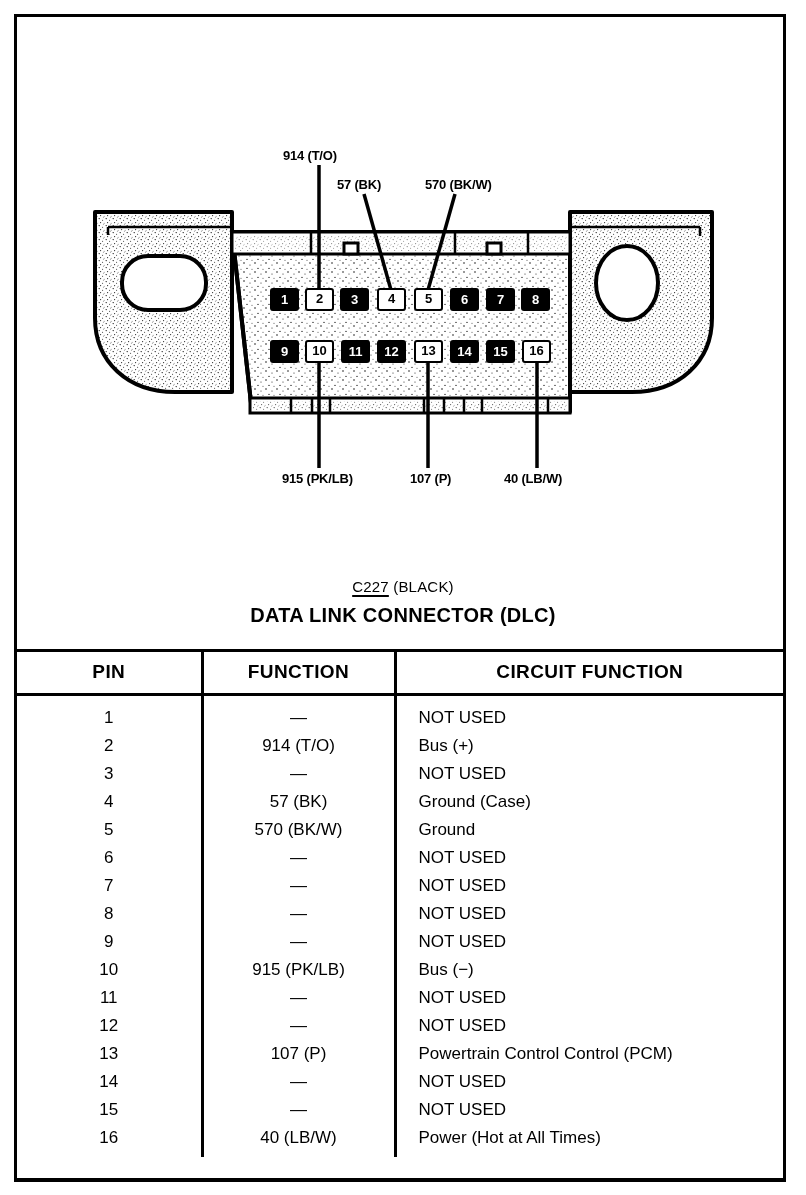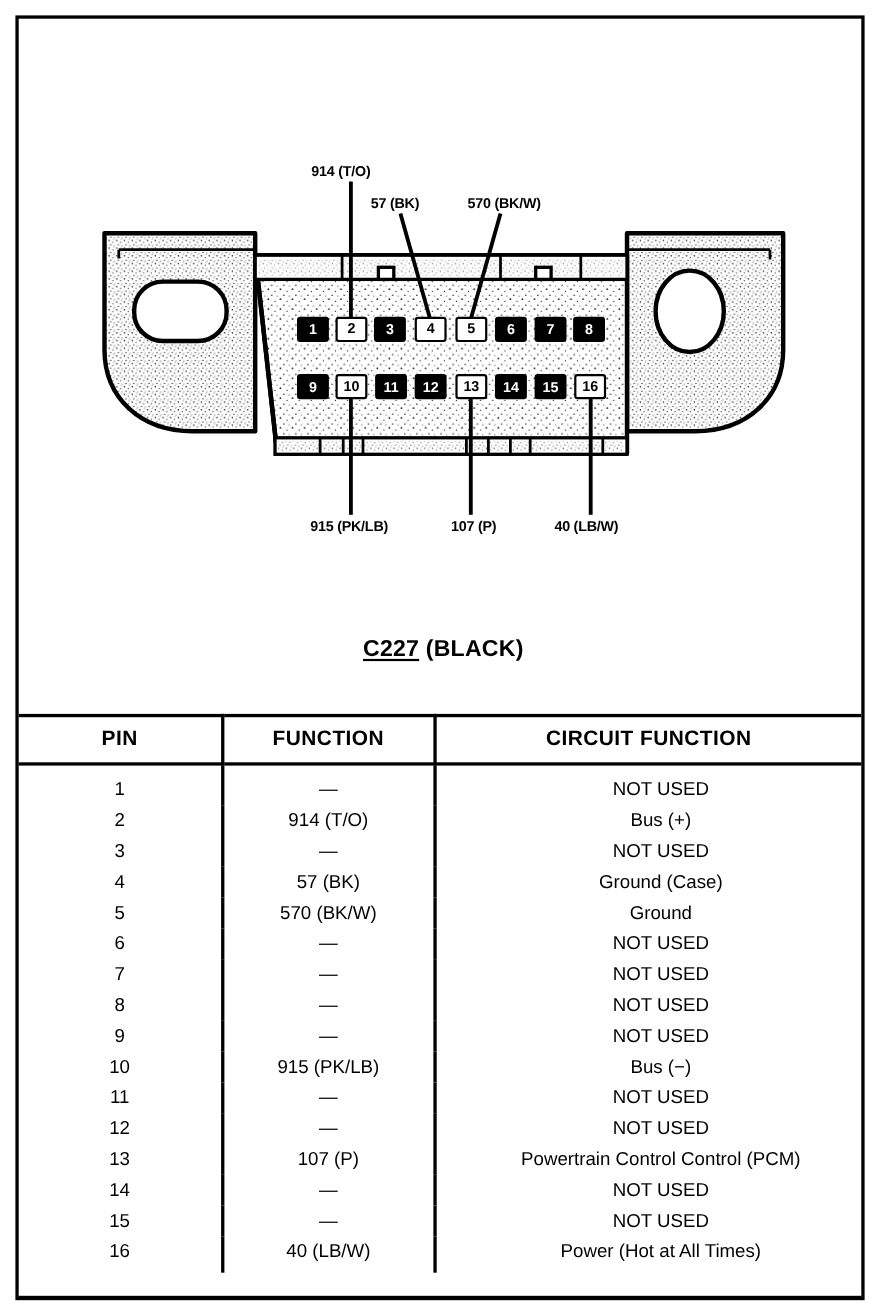--- a/index.html
+++ b/index.html
@@ -73,22 +73,22 @@
 
   
   #titles {
     position: absolute;
     left: 0;
     top: 578px;
     width: 806px;
     text-align: center;
   }
   #title-line-1 {
-    font-size: 21px;
-    font-weight: bold;
+    font-size: 15px;
+    font-weight: normal;
     letter-spacing: 0.2px;
   }
   #title-line-1 .underlined {
     text-decoration: underline;
     text-decoration-thickness: 2px;
     text-underline-offset: 3px;
   }
   #title-line-2 {
     font-size: 20px;
     font-weight: bold;
@@ -131,21 +131,21 @@
   }
   #pin-table td.cell-pin {
     text-align: center;
     border-right: 3px solid #000;
   }
   #pin-table td.cell-circuit {
     text-align: center;
     border-right: 3px solid #000;
   }
   #pin-table td.cell-function {
-    text-align: center;
+    text-align: left;
     padding-left: 22px;
   }
   #pin-table tbody tr:first-child td { padding-top: 9px; }
   #pin-table tbody tr:last-child td  { padding-bottom: 7px; }
 
   #table-bottom-rule {
     position: absolute;
     left: 17px;
     top: 1178px;
     width: 766px;
@@ -272,20 +272,21 @@
   <div class="pin light" style="left:414px; top:340px;">13</div>
   <div class="pin dark" style="left:450px; top:340px;">14</div>
   <div class="pin dark" style="left:486px; top:340px;">15</div>
   <div class="pin light" style="left:522px; top:340px;">16</div>
 </div>
 
 <div id="titles">
   <div id="title-line-1">
     <span class="underlined">C227</span><span>&nbsp;</span><span>(BLACK)</span>
   </div>
+  <div id="title-line-2">DATA LINK CONNECTOR (DLC)</div>
 </div>
 
 <table id="pin-table">
   <colgroup>
     <col class="c-pin">
       <col class="c-cir">
       <col class="c-fun">
   </colgroup>
   <thead>
     <tr>

